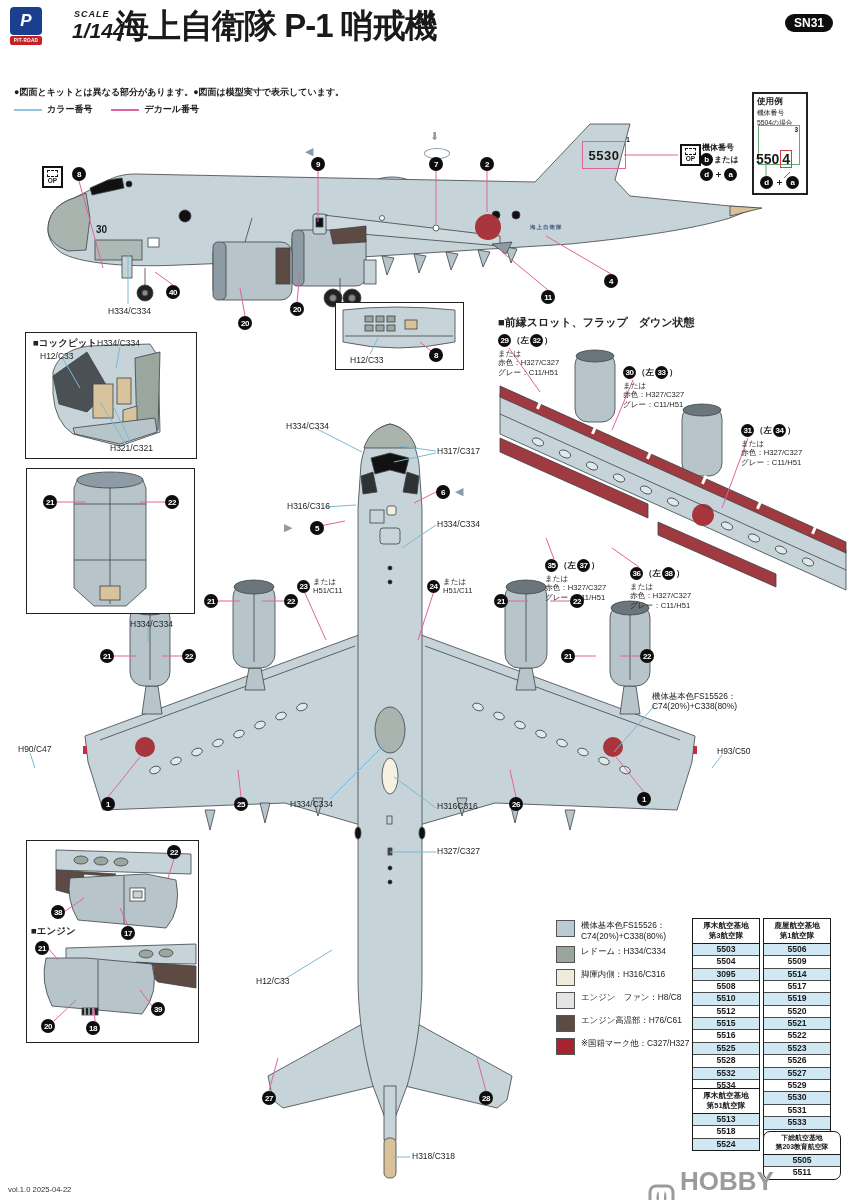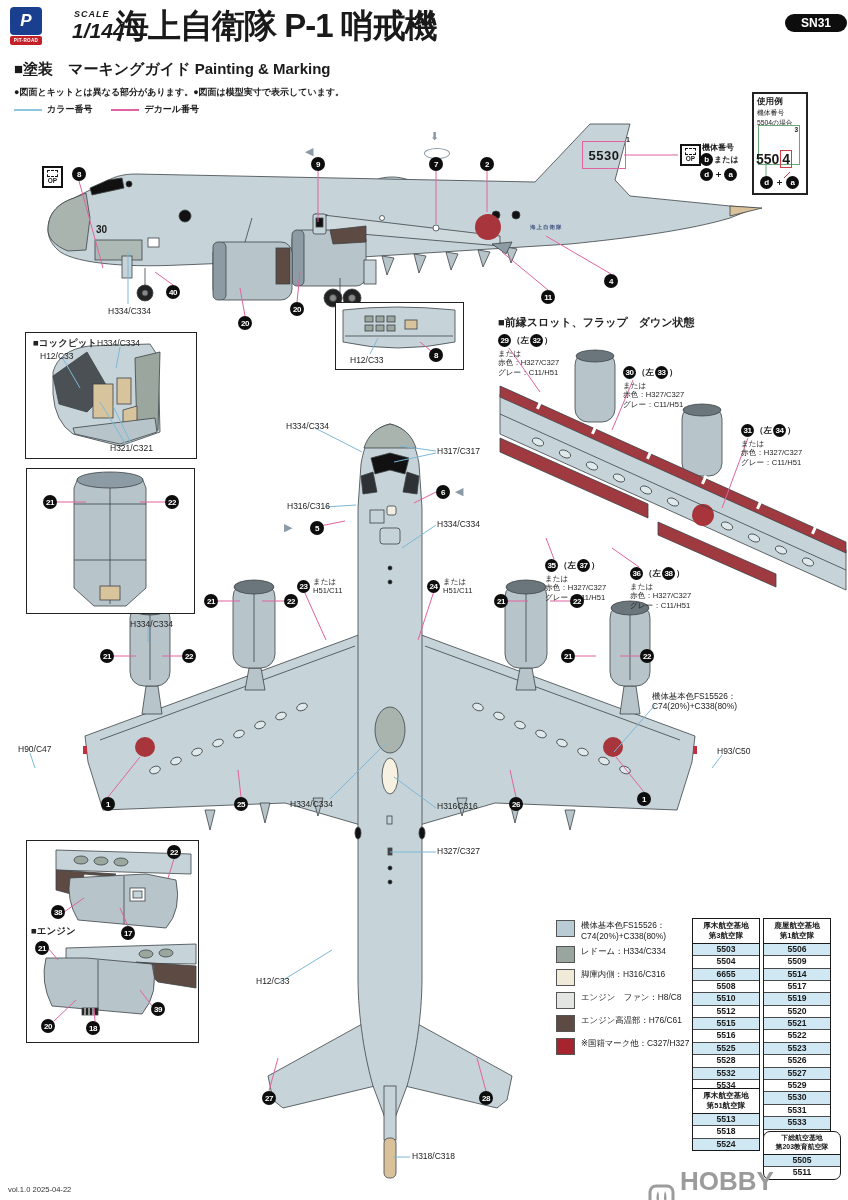--- a/index.html
+++ b/index.html
@@ -42,23 +42,22 @@
 
   <div class="abs" style="left:10px;top:7px;width:32px;height:28px;background:#1a3f8f;border-radius:4px;display:flex;align-items:center;justify-content:center;z-index:5;">
     <span style="color:#fff;font-weight:bold;font-style:italic;font-size:17px;">P</span>
   </div>
   <div class="abs" style="left:10px;top:36px;width:32px;height:9px;background:#c32127;border-radius:2px;display:flex;align-items:center;justify-content:center;z-index:5;">
     <span style="color:#fff;font-weight:bold;font-size:4.6px;letter-spacing:.3px;">PIT-ROAD</span>
   </div>
   <div class="abs" style="left:74px;top:9px;font-size:9px;font-weight:900;font-style:italic;letter-spacing:1px;">SCALE</div>
   <div class="abs" style="left:72px;top:19px;font-size:21px;font-weight:900;font-style:italic;">1/144</div>
   <div class="abs" style="left:116px;top:4px;font-size:33px;font-weight:900;letter-spacing:-1px;white-space:nowrap;">海上自衛隊 P-1 哨戒機</div>
-  <div class="abs" style="left:785px;top:14px;background:#0d0d0d;color:#fff;font-weight:bold;font-size:12px;padding:2px 16px;border-radius:9px;z-index:5;">SN31</div>
-
-  <div class="abs" style="left:14px;top:60px;font-size:15px;font-weight:900;white-space:nowrap;">■塗装　マーキングガイド Painting &amp; Marking</div>
+  <div class="abs" style="left:785px;top:14px;background:#0d0d0d;color:#fff;font-weight:bold;font-size:12px;padding:2px 9px;border-radius:9px;z-index:5;">SN31</div>
+
   <div class="abs" style="left:14px;top:86px;font-size:9px;font-weight:bold;">●図面とキットとは異なる部分があります。●図面は模型実寸で表示しています。</div>
   <div class="abs" style="left:14px;top:103px;display:flex;align-items:center;gap:5px;font-size:9px;font-weight:bold;z-index:5;">
     <span style="display:inline-block;width:28px;height:2px;background:#8ec6e0;"></span>
     <span>カラー番号</span>
     <span style="display:inline-block;width:28px;height:2px;background:#e0629f;margin-left:14px;"></span>
     <span>デカール番号</span>
   </div>
 
   <svg width="740" height="210" viewBox="0 0 740 210" style="left:30px;top:118px;z-index:2;">
     <g stroke="#3c4246" stroke-width="0.8" fill="#c6d4d9">
@@ -532,21 +531,21 @@
 
   <div class="sqt" style="left:692px;top:918px;">
     <div class="hd">
       <div>厚木航空基地</div>
         <div>第3航空隊</div>
     </div>
     <div class="rows">
 
     <div class="cell">5503</div>
         <div class="cell">5504</div>
-        <div class="cell">6655</div>
+        <div class="cell">3095</div>
         <div class="cell">5508</div>
         <div class="cell">5510</div>
         <div class="cell">5512</div>
         <div class="cell">5515</div>
         <div class="cell">5516</div>
         <div class="cell">5525</div>
         <div class="cell">5528</div>
         <div class="cell">5532</div>
         <div class="cell">5534</div>
       </div>

